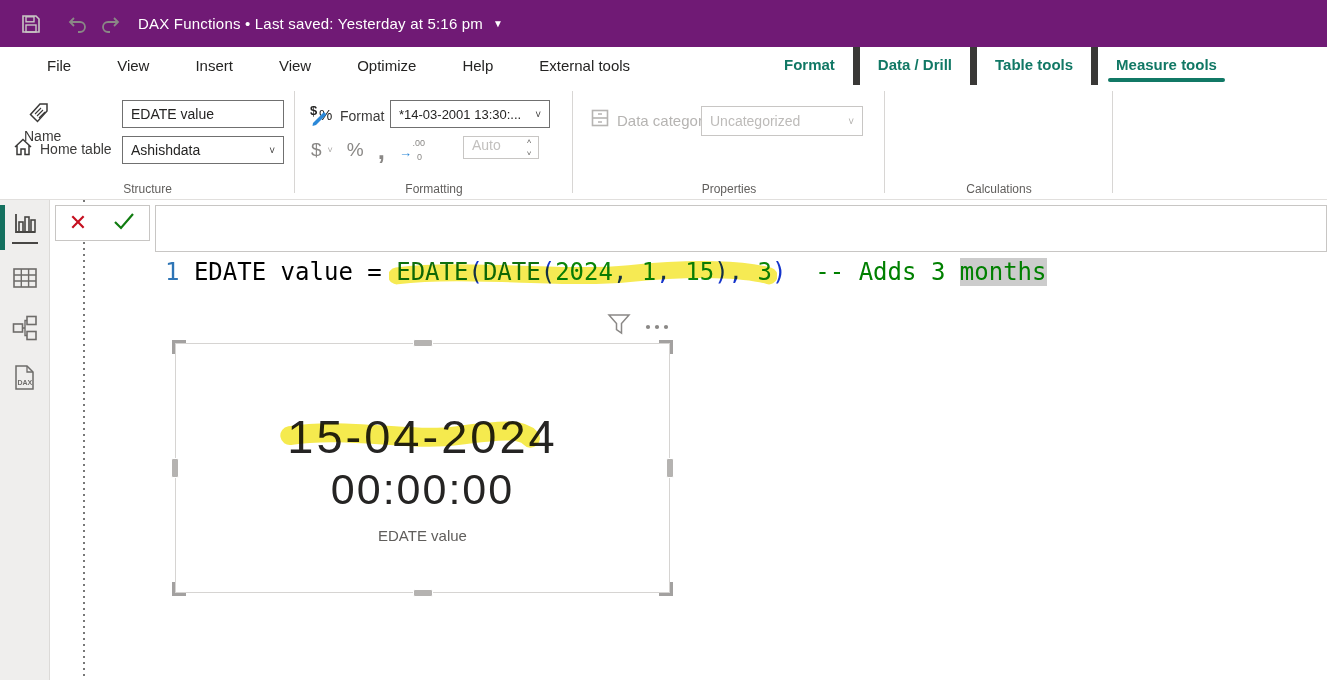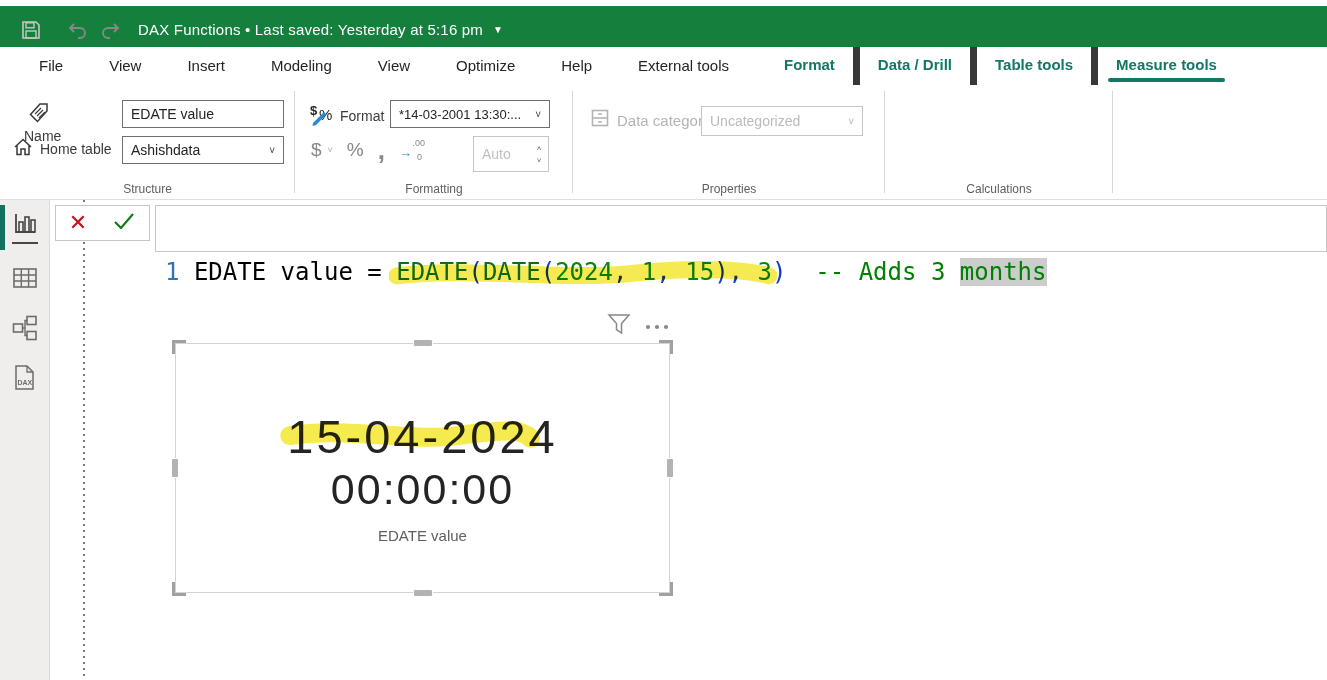--- a/index.html
+++ b/index.html
@@ -1,28 +1,28 @@
 <!DOCTYPE html>
 <html><head>
 <meta charset="utf-8">
 <style>
   * { margin:0; padding:0; box-sizing:border-box; }
   html,body { width:1327px; height:680px; background:#fff; font-family:"Liberation Sans",sans-serif; overflow:hidden; }
   .app { position:relative; width:1327px; height:680px; background:#fff; }
 
   
-  .titlebar { position:absolute; left:0; top:6px; width:1327px; height:47px; background:#15803d; display:flex; align-items:center; color:#fff; }
+  .titlebar { position:absolute; left:0; top:0; width:1327px; height:47px; background:#701a75; display:flex; align-items:center; color:#fff; }
   .tb-icon { display:inline-flex; align-items:center; justify-content:center; width:34px; height:30px; }
   .tb-icon svg { display:block; }
   .titlebar .title { font-size:15px; margin-left:10px; letter-spacing:.2px; }
   .titlebar .caret { margin-left:10px; font-size:10px; color:#fff; }
 
   
   .tabrow { position:absolute; left:0; top:47px; width:1327px; height:38px; background:#fff; }
-  .main-tabs { position:absolute; left:0; top:0; height:38px; display:flex; align-items:center; padding-left:16px; }
+  .main-tabs { position:absolute; left:0; top:0; height:38px; display:flex; align-items:center; padding-left:24px; }
   .main-tab { font-size:15px; color:#252423; padding:0 23px; height:38px; line-height:38px; cursor:default; white-space:nowrap; }
   .ctx-tabs { position:absolute; left:766px; top:0; height:38px; background:#393837; display:flex; gap:7px; }
   .ctx-tab { position:relative; background:#fff; height:38px; line-height:36px; text-align:center; font-size:15px; font-weight:700; color:#117865; padding:0 18px; white-space:nowrap; }
   .ctx-tab .underline { position:absolute; left:10px; right:10px; bottom:3px; height:4px; background:#117865; border-radius:2px; display:none; }
   .ctx-tab.active .underline { display:block; }
 
   
   .ribbon { position:absolute; left:0; top:85px; width:1327px; height:115px; background:#fff; border-bottom:1px solid #e1dfdd; }
   .rgroup { position:absolute; top:0; height:114px; }
   .rgroup .caption { position:absolute; bottom:3px; left:0; right:0; text-align:center; font-size:12px; color:#605e5c; }
@@ -40,21 +40,21 @@
   .rinput.disabled { border-color:#c8c6c4; color:#bdbbb9; }
   .rinput.disabled .chev { color:#b0aeab; }
 
   .fmt-icons { display:flex; align-items:center; gap:14px; color:#8a8886; }
   .fmt-icons .glyph { font-size:19px; color:#8a8886; }
   .fmt-icons .mini-chev { font-size:9px; color:#a8a6a4; margin-left:-8px; }
   .dec-icon { position:relative; width:26px; height:24px; font-size:9px; color:#8a8886; }
   .dec-icon .d00 { position:absolute; right:0; top:0; }
   .dec-icon .d0 { position:absolute; right:3px; bottom:0; }
   .dec-icon .arr { position:absolute; left:0; bottom:2px; color:#2b88d8; font-size:13px; }
-  .spinner { width:76px; height:36px; border:1px solid #c8c6c4; display:flex; align-items:center;margin-left:10px; }
+  .spinner { width:76px; height:23px; border:1px solid #c8c6c4; display:flex; align-items:flex-start; }
   .spinner .val { flex:1; padding-left:8px; font-size:14px; color:#c2c0be; }
   .spinner .arrows { width:18px; height:100%; display:flex; flex-direction:column; align-items:center; justify-content:center; font-size:8px; color:#605e5c; gap:3px; }
 
   .big-btn { position:absolute; top:6px; width:86px; text-align:center; cursor:default; }
   .big-btn .bicon { height:40px; display:flex; align-items:flex-end; justify-content:center; }
   .big-btn .blabel { font-size:14px; color:#323130; line-height:18px; margin-top:4px; }
 
   
   .fx-check-box { position:absolute; left:55px; top:205px; width:95px; height:36px; background:#fff; border:1px solid #c8c6c4; display:flex; align-items:center; justify-content:space-around; z-index:3; }
   .fx-x { color:#c50f1f; font-size:22px; font-weight:400; line-height:1; }
@@ -127,21 +127,20 @@
     </span>
     <span class="title">DAX Functions • Last saved: Yesterday at 5:16 pm</span>
     <span class="caret">▼</span>
   </div>
 
   <div class="tabrow">
     <div class="main-tabs" id="main-tabs">
         <span class="main-tab">File</span>
         <span class="main-tab">View</span>
         <span class="main-tab">Insert</span>
-        <span class="main-tab">Modeling</span>
         <span class="main-tab">View</span>
         <span class="main-tab">Optimize</span>
         <span class="main-tab">Help</span>
         <span class="main-tab">External tools</span>
       </div>
     <div class="ctx-tabs" id="ctx-tabs">
         <span class="ctx-tab">Format</span>
         <span class="ctx-tab">Data / Drill</span>
         <span class="ctx-tab">Table tools</span>
         <span class="ctx-tab active">Measure tools<span class="underline"></span></span>

